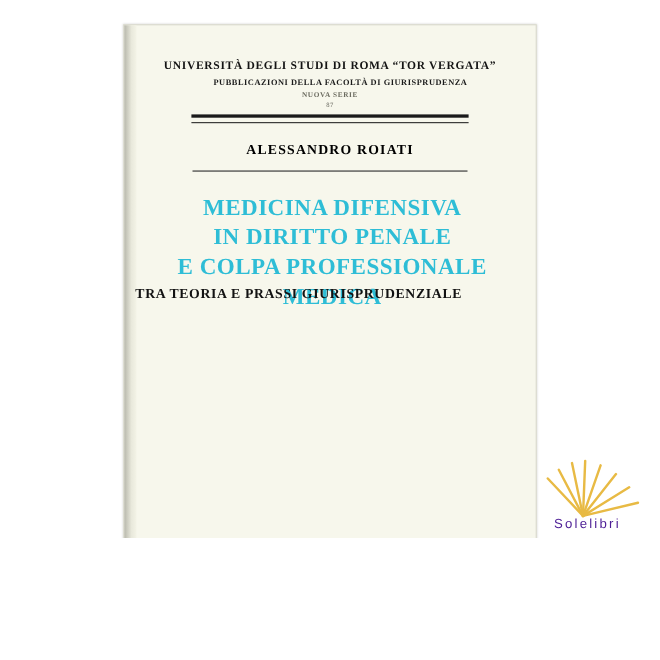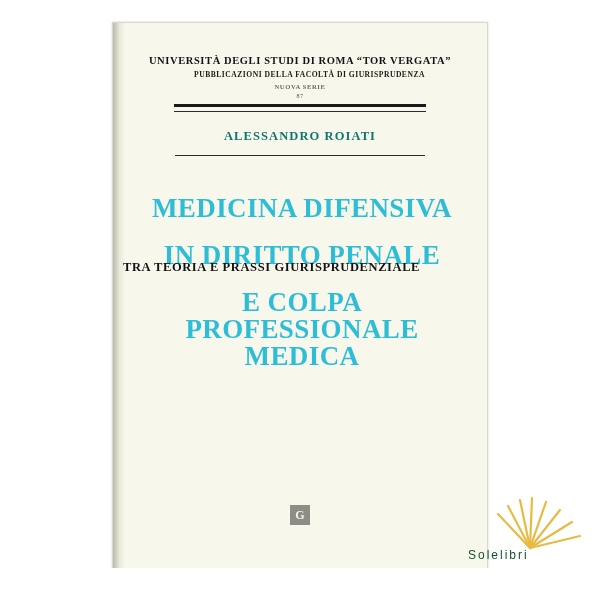--- a/index.html
+++ b/index.html
@@ -6,21 +6,21 @@
     margin: 0;
     padding: 0;
     width: 600px;
     height: 600px;
     background: #ffffff;
     font-family: "Liberation Serif", serif;
   }
   #page {
     position: relative;
     width: 600px;
-    height: 568px;
+    height: 489px;
     background: #ffffff;
     overflow: hidden;
   }
   
   #cover {
     position: absolute;
     left: 112px;
     top: 22px;
     width: 376px;
     height: 556px;
@@ -89,48 +89,47 @@
     margin: 3px auto 0 auto;
   }
   .author {
     position: absolute;
     left: 0;
     right: 0;
     top: 106px;
     text-align: center;
     font-size: 12.5px;
     letter-spacing: 1.1px;
-    color: #0f766e;
+    color: #000000;
     font-weight: bold;
     text-transform: uppercase;
   }
   .author-rule {
     position: absolute;
     left: 62px;
     right: 62px;
     top: 132px;
     height: 1px;
     background: #2b2b2b;
   }
   .title-block {
     position: absolute;
     left: 18px;
     right: 14px;
     top: 152px;
     text-align: center;
   }
   .title-line {
     color: #2ebdd6;
-    font-size: 27px;
+    font-size: 21px;
     line-height: 27px;
     letter-spacing: 0.4px;
     font-weight: bold;
     text-transform: uppercase;
     font-family: "Liberation Serif", serif;
-    margin-top: 20px;
   }
   .subtitle {
     position: absolute;
     left: 10px;
     right: 10px;
     top: 237px;
     font-size: 12.5px;
     letter-spacing: 0.6px;
     color: #121212;
     font-weight: bold;
@@ -170,27 +169,27 @@
   #watermark {
     position: absolute;
     right: 4px;
     bottom: 2px;
     width: 128px;
     height: 74px;
     pointer-events: none;
   }
   .wm-label {
     position: absolute;
-    left: 0;
+    left: 12px;
     right: 8px;
     bottom: 4px;
-    text-align: left;
+    text-align: center;
     font-size: 12px;
     letter-spacing: 2px;
-    color: #14532d;
+    color: #4c1d95;
     font-family: "Liberation Sans", sans-serif;
   }
 </style>
 </head>
 <body>
 
 <div id="page">
 
   <div id="cover">
 

